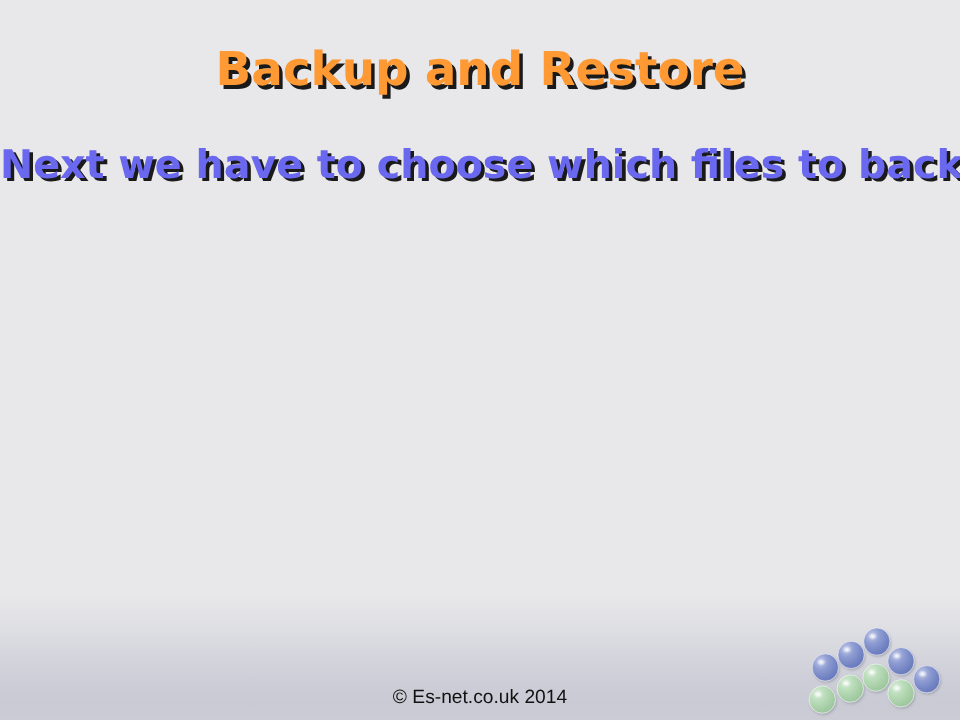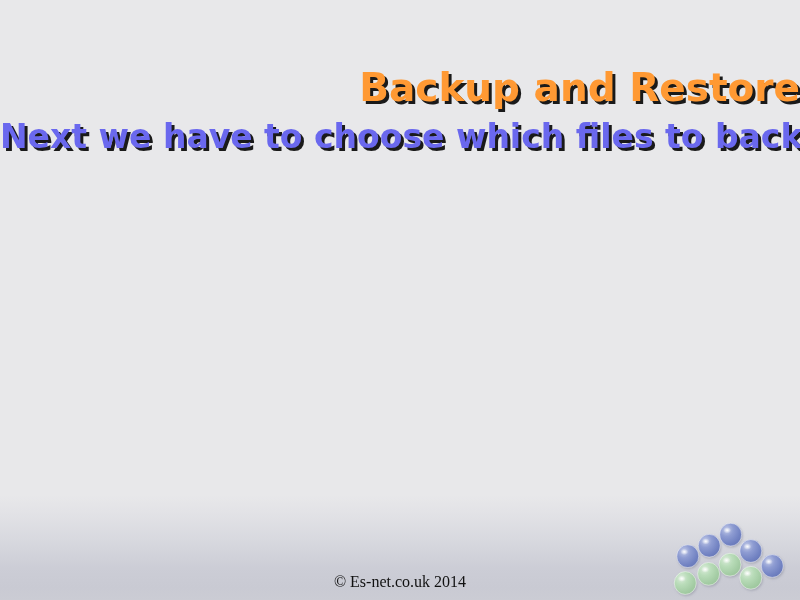--- a/index.html
+++ b/index.html
@@ -35,22 +35,22 @@
         #cccdd6 70%,
         #c9cad3 88%,
         #cbccd4 100%);
   }
 
   
   .title-area {
     position: absolute;
     left: 0;
     right: 0;
-    top: 65px;
-    text-align: right;
+    top: 36px;
+    text-align: center;
   }
   .slide-title {
     margin: 0;
     font-family: "DejaVu Sans", "Liberation Sans", sans-serif;
     font-size: 39px;
     font-weight: bold;
     line-height: 46px;
     color: #ff9933;
     text-shadow: 3px 3px 0 #1a1a1a;
     letter-spacing: 0px;
@@ -86,21 +86,21 @@
 
   
   .footer {
     position: absolute;
     left: 0;
     right: 0;
     top: 572px;
     text-align: center;
   }
   .footer-text {
-    font-family: Liberation Serif, serif;
+    font-family: Liberation Sans, sans-serif;
     font-size: 16px;
     color: #111111;
     line-height: 20px;
   }
 
   
   .sphere-cluster {
     position: absolute;
     left: 655px;
     top: 515px;

